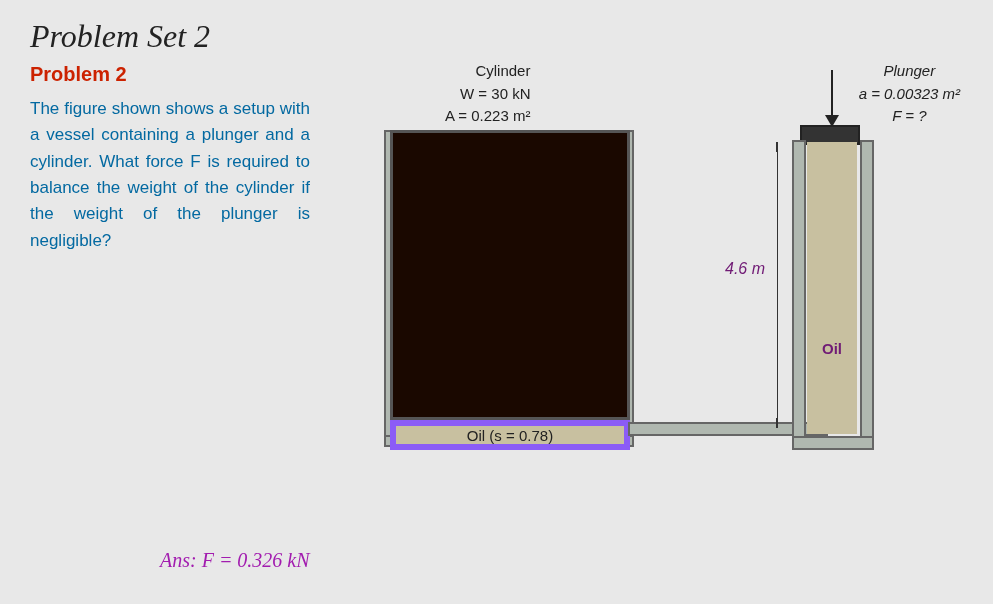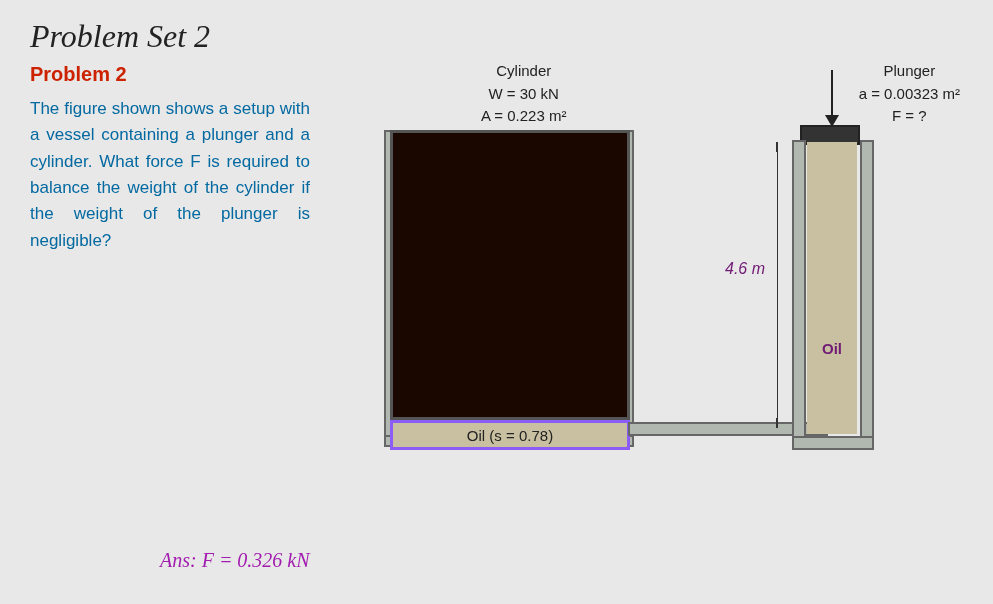--- a/index.html
+++ b/index.html
@@ -57,34 +57,34 @@
       height: 500px;
     }
 
     
     .cylinder-label {
       position: absolute;
       top: 0px;
       left: 75px;
       font-size: 15px;
       color: #222;
-      text-align: center;
+      text-align: right;
       line-height: 1.5;
-      margin-left: 36px;
     }
 
     
     .plunger-label {
       position: absolute;
       top: 0px;
       right: 10px;
       font-size: 15px;
       color: #222;
       text-align: center;
       line-height: 1.5;
+      font-style: italic;
     }
 
     
     .main-cylinder {
       position: absolute;
       top: 70px;
       left: 20px;
       width: 240px;
       height: 290px;
       background: #1a0800;
@@ -121,21 +121,21 @@
     }
 
     
     .oil-label-box {
       position: absolute;
       top: 360px;
       left: 20px;
       width: 240px;
       height: 30px;
       background: #c8c0a0;
-      border: 3px solid #8b5cf6;
+      border: 6px solid #8b5cf6;
       display: flex;
       align-items: center;
       justify-content: center;
       font-size: 15px;
       color: #222;
     }
 
     
     
     .h-pipe {

